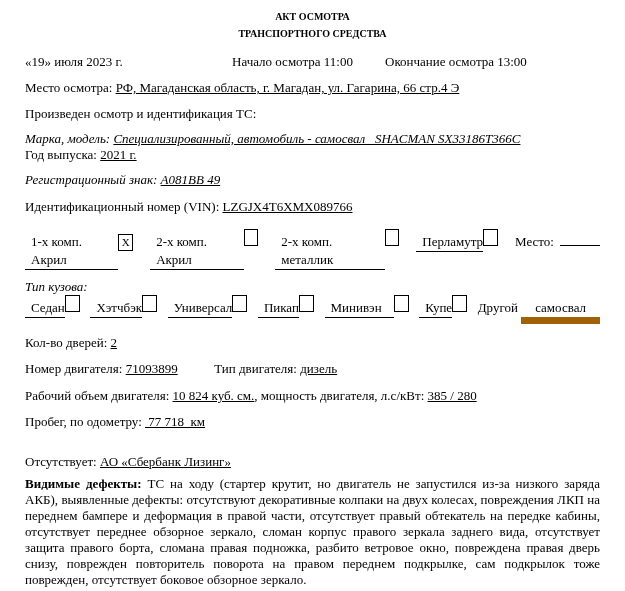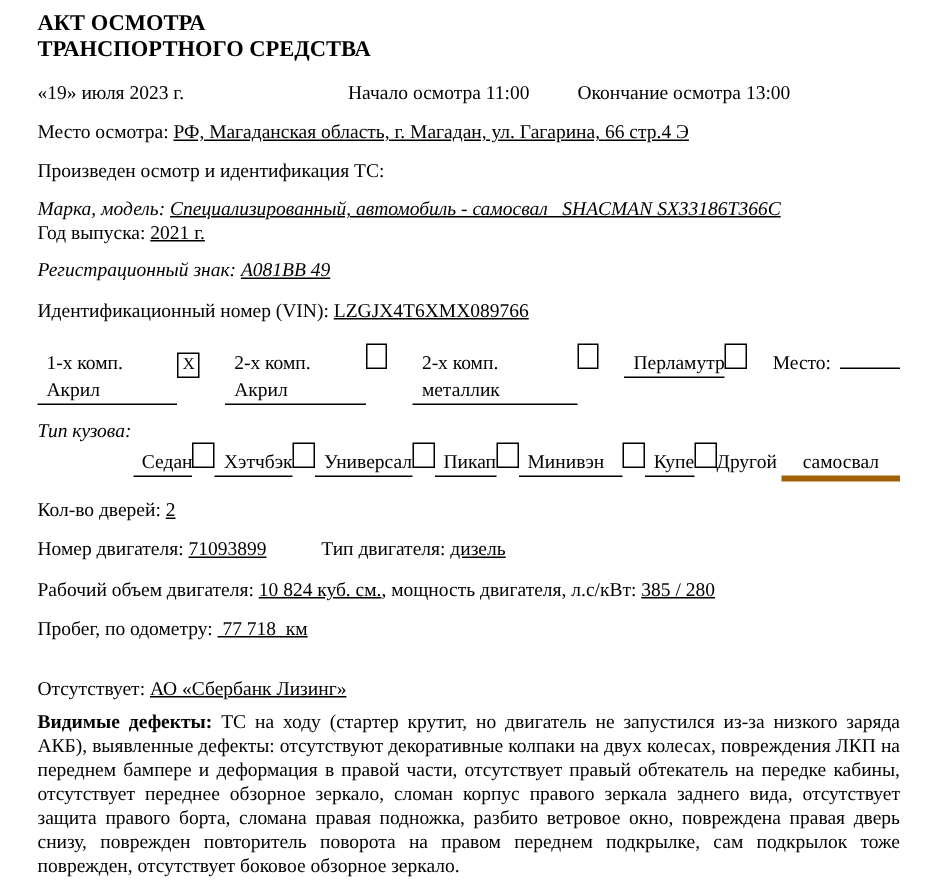--- a/index.html
+++ b/index.html
@@ -11,23 +11,23 @@
   }
   .page {
     width: 625px;
     height: 591px;
     box-sizing: border-box;
     padding: 8px 25px 0 25px;
     overflow: hidden;
     background: #ffffff;
   }
   .title {
-    text-align: left;
+    text-align: center;
     font-weight: bold;
-    font-size: 15px;
+    font-size: 10px;
     line-height: 17px;
   }
   .line {
     font-size: 13px;
     line-height: 16px;
     white-space: nowrap;
   }
   .u { text-decoration: underline; }
   .b { font-weight: bold; }
   .date-row { margin-top: 12px; }
@@ -55,31 +55,31 @@
     padding-left: 6px;
   }
   .opt { display: inline-flex; align-items: baseline; }
   .cbrow {
     display: flex;
     align-items: baseline;
     font-size: 13px;
     line-height: 18px;
   }
   .cbrow .opt { margin-right: 17px; }
-  .row2 { justify-content: flex-end; }
+  .row2 { justify-content: space-between; }
   .row2 .opt { margin-right: 0; }
   .blank {
     flex: 1 1 auto;
     border-bottom: 1px solid #000;
     height: 14px;
     min-width: 40px;
   }
   .pad-gap { padding-right: 12px; }
   .other-val {
-    border-bottom: 4px solid #a16207;
+    border-bottom: 7px solid #a16207;
     padding: 0 14px;
   }
   .para {
     font-size: 13px;
     line-height: 16px;
     text-align: justify;
     white-space: normal;
   }
   .gap-inline { display: inline-block; width: 30px; }
   .gap-inline-lg { display: inline-block; width: 58px; }

